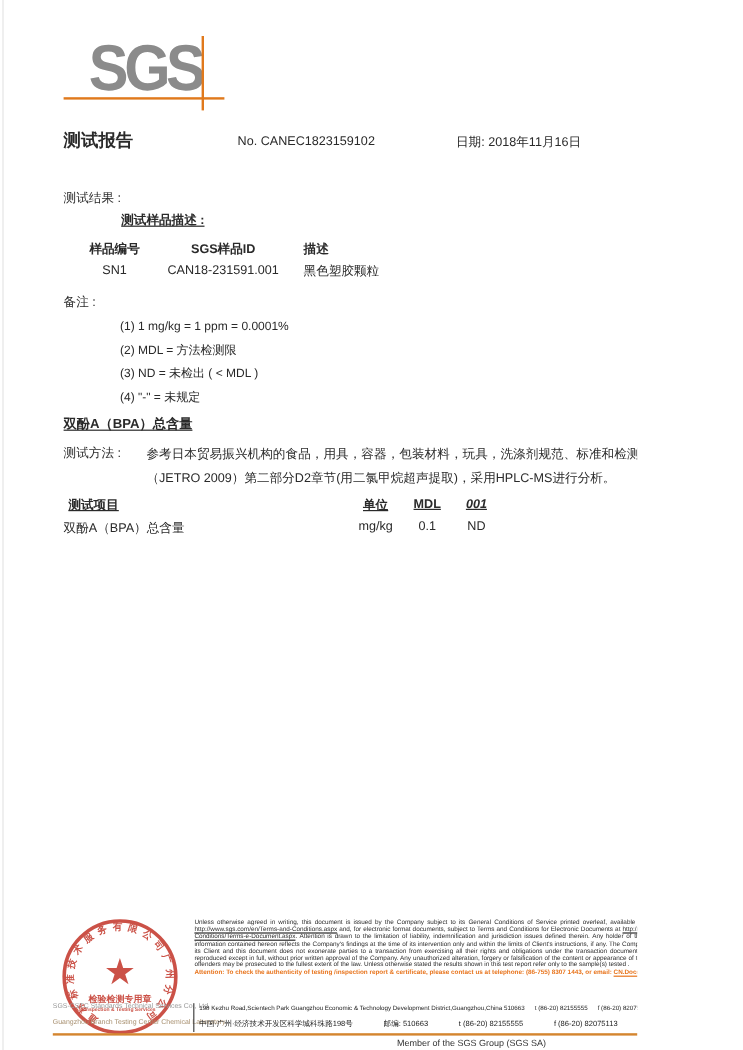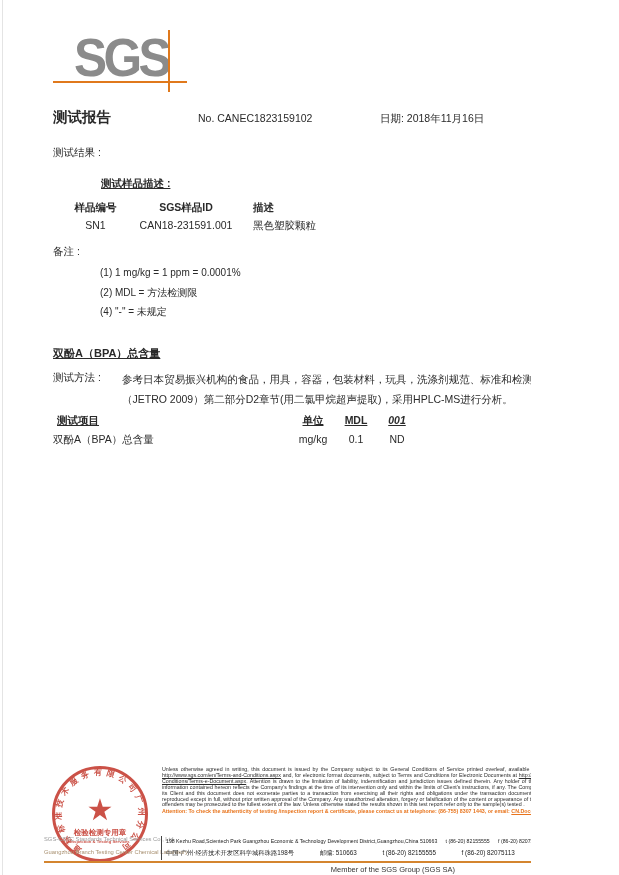--- a/index.html
+++ b/index.html
@@ -18,21 +18,21 @@
   }
   .logo-vline{position:absolute;left:168px;top:30px;width:2px;height:62px;background:#e0791c;}
   .logo-hline{position:absolute;left:53px;top:81px;width:134px;height:2px;background:#e0791c;}
 
   
   .doc-title{position:absolute;left:53px;top:108px;font-size:14.5px;font-weight:bold;}
   .report-no{position:absolute;left:198px;top:112px;font-size:10.5px;}
   .report-date{position:absolute;left:380px;top:112px;font-size:10.5px;}
   .page-info{position:absolute;left:547px;top:112px;font-size:16px;margin-top:20px;}
 
-  .results-label{position:absolute;left:53px;top:146px;font-size:10.5px;}
+  .results-label{position:absolute;left:53px;top:158px;font-size:10.5px;}
   .sample-heading{position:absolute;left:53px;top:177px;font-size:10.5px;font-weight:bold;text-decoration:underline;margin-left:48px;}
 
   .srow{position:absolute;left:0;width:619px;font-size:10.5px;}
   .srow.head{top:201px;font-weight:bold;}
   .srow.body{top:219px;}
   .s-c1{position:absolute;left:53px;width:85px;text-align:center;}
   .s-c2{position:absolute;left:138px;width:96px;text-align:center;}
   .s-c3{position:absolute;left:253px;}
 
   .remarks-label{position:absolute;left:53px;top:245px;font-size:10.5px;}
@@ -100,20 +100,21 @@
   <div class="srow body">
     <span class="s-c1">SN1</span>
     <span class="s-c2">CAN18-231591.001</span>
     <span class="s-c3">黑色塑胶颗粒</span>
   </div>
 
   <div class="remarks-label">备注 :</div>
   <div class="remarks-list">
     <div>(1) 1 mg/kg = 1 ppm = 0.0001%</div>
     <div>(2) MDL = 方法检测限</div>
+    <div>(3) ND = 未检出 ( &lt; MDL )</div>
     <div>(4) "-" = 未规定</div>
   </div>
 
   <div class="bpa-heading">双酚A（BPA）总含量</div>
   <div class="method-label">测试方法 :</div>
   <div class="method-text">参考日本贸易振兴机构的食品，用具，容器，包装材料，玩具，洗涤剂规范、标准和检测方法（JETRO 2009）第二部分D2章节(用二氯甲烷超声提取)，采用HPLC-MS进行分析。</div>
 
   <div class="trow head">
     <span class="t-item">测试项目</span>
     <span class="t-unit">单位</span>

